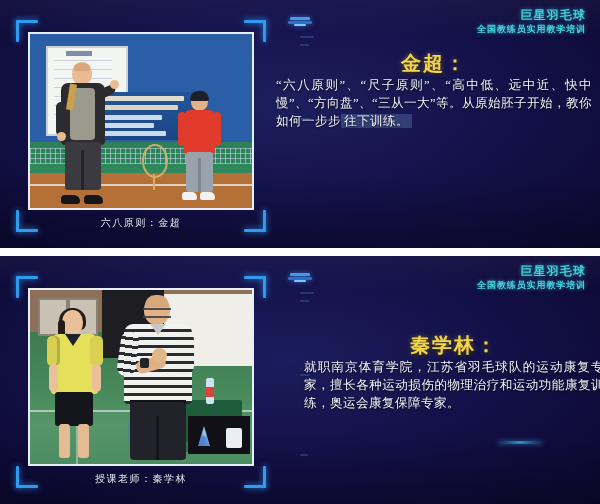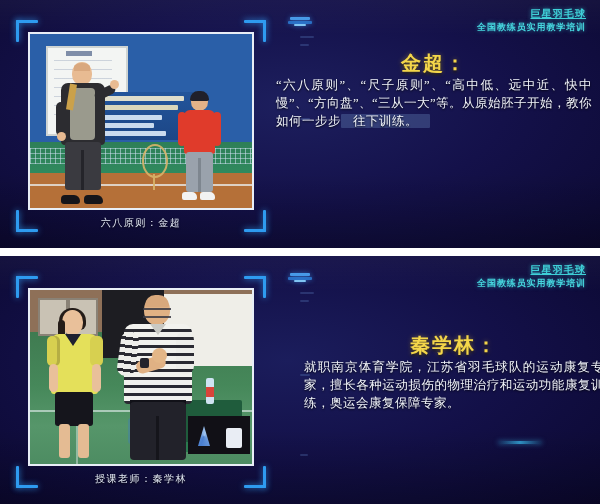--- a/index.html
+++ b/index.html
@@ -57,27 +57,26 @@
   
   .brand {
     position: absolute;
     right: 14px;
     top: 8px;
     text-align: right;
     line-height: 1.25;
     z-index: 6;
   }
   .brand-line1 {
-    font-size: 10px;
+    font-size: 12px;
     letter-spacing: 1.1px;
     color: #3fd0d8;
     font-weight: bold;
     text-shadow: 0 0 4px rgba(60,220,230,0.55);
     white-space: nowrap;
-    text-decoration: underline;
   }
   .brand-line2 {
     font-size: 9px;
     letter-spacing: 0.9px;
     color: #46d6de;
     font-weight: bold;
     text-shadow: 0 0 4px rgba(60,220,230,0.5);
     white-space: nowrap;
     margin-top: 1px;
   }
@@ -214,21 +213,21 @@
     letter-spacing: 0.4px;
     text-shadow: 0 1px 2px rgba(0,0,0,0.85);
     text-align: justify;
     margin: 0 0 10px 0;
     font-family: "Liberation Serif", "DejaVu Serif", serif;
   }
   .bio-para.last { margin-bottom: 0; }
   .bio-para .hl {
     background: rgba(130,175,225,0.26);
     border-radius: 1px;
-    padding: 0 12px;
+    padding: 0 3px;
   }
 
   
   .scene { position: absolute; inset: 0; }
 
   
   .s1-bg { position:absolute; inset:0;
     background: linear-gradient(to bottom, #2a5fa8 0%, #2a5fa8 62%, #2e7f58 62%, #2f8a5e 80%, #b57038 80%, #b57038 100%); }
   .s1-board { position:absolute; left:16px; top:12px; width:78px; height:86px;
     background:#f3f5f3; border:2px solid #cfd4d2; }

